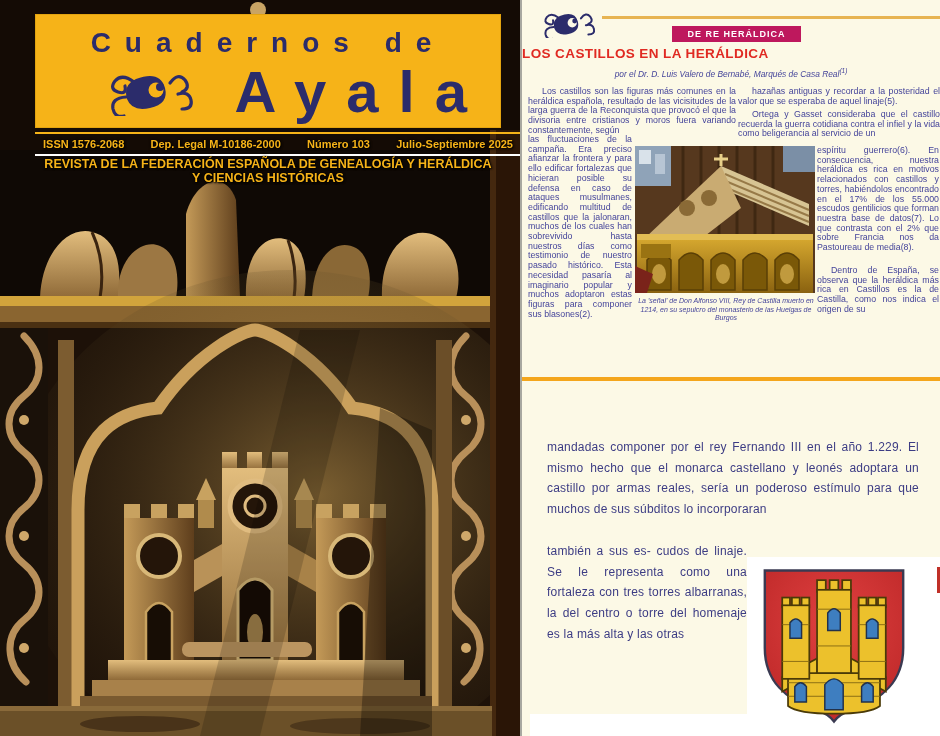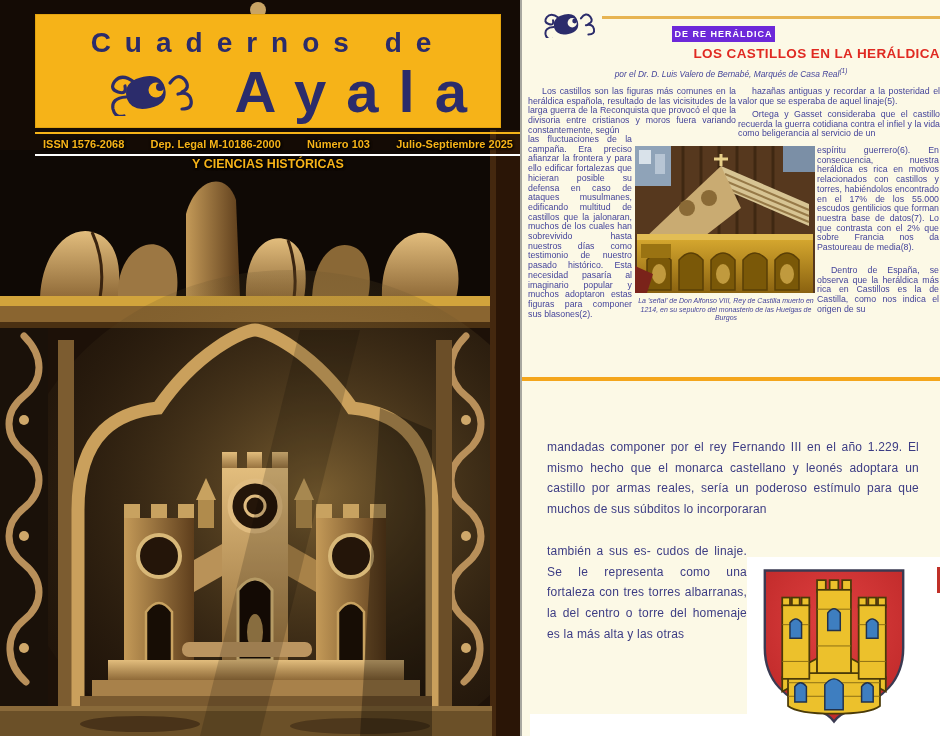--- a/index.html
+++ b/index.html
@@ -22,23 +22,23 @@
         border-top:2px solid #F6B318;border-bottom:2px solid #ffffff;padding:0 8px;
         text-shadow:0 0 3px #000,1px 1px 2px #000;white-space:nowrap;}
   .subtitle{position:absolute;left:35px;top:157px;width:466px;text-align:center;color:#F6B318;
             font-weight:bold;font-size:12.5px;line-height:14px;
             text-shadow:0 0 3px #000,1px 1px 2px #000;}
 
   
   .page{position:absolute;left:520px;top:0;width:420px;height:736px;background:#FCF9E6;
         border-left:2px solid #a8a8a0;box-sizing:border-box;overflow:hidden;}
   .gold-rule{position:absolute;left:80px;right:0;top:16px;height:3px;background:#E7B452;}
-  .section-box{position:absolute;left:150px;top:26px;width:103px;height:16px;background:#6d28d9;
+  .section-box{position:absolute;left:150px;top:26px;width:129px;height:16px;background:#be185d;
                color:#fff;font-size:9px;letter-spacing:1px;text-align:center;line-height:16px;font-weight:bold;}
-  .art-title{position:absolute;left:0;top:46px;width:100%;text-align:right;color:#E02A22;
+  .art-title{position:absolute;left:0;top:46px;width:100%;text-align:left;color:#E02A22;
              font-weight:bold;font-size:13.5px;letter-spacing:.4px;}
   .byline{position:absolute;left:0;top:67px;width:100%;text-align:center;color:#44449A;
           font-style:italic;font-size:8.4px;}
   .byline sup{font-size:6.5px;}
   .body-txt{color:#44449A;font-size:8.8px;line-height:9.7px;text-align:justify;}
   .body-txt p{margin:0 0 4px 0;text-indent:14px;}
   .caption{position:absolute;left:116px;top:297px;width:176px;text-align:center;color:#44449A;
            font-style:italic;font-size:7px;line-height:8.6px;}
   .orange-divider{position:absolute;left:0;top:377px;width:100%;height:4px;background:#F4A61C;}
   .big-txt{color:#3C3C84;font-size:12px;line-height:20.7px;text-align:justify;letter-spacing:.2px;}
@@ -169,20 +169,21 @@
       </div>
     </div>
 
     <div class="meta">
       <span>ISSN 1576-2068</span>
       <span>Dep. Legal M-10186-2000</span>
       <span>Número 103</span>
       <span>Julio-Septiembre 2025</span>
     </div>
     <div class="subtitle">
+      <div>REVISTA DE LA FEDERACIÓN ESPAÑOLA DE GENEALOGÍA Y HERÁLDICA</div>
       <div>Y CIENCIAS HISTÓRICAS</div>
     </div>
   </div>
 
   <div class="page">
 
     <svg class="abs" style="left:18px;top:10px;" width="62" height="28" viewBox="0 0 100 44">
       <g fill="none" stroke="#2B2C6B" stroke-width="3.2" stroke-linecap="round">
         <path d="M30,12 q-12,-9 -19,-1 q-6,8 3,11 q9,3 7,-6"></path>
         <path d="M22,27 q-15,1 -13,12 q2,9 11,7"></path>

